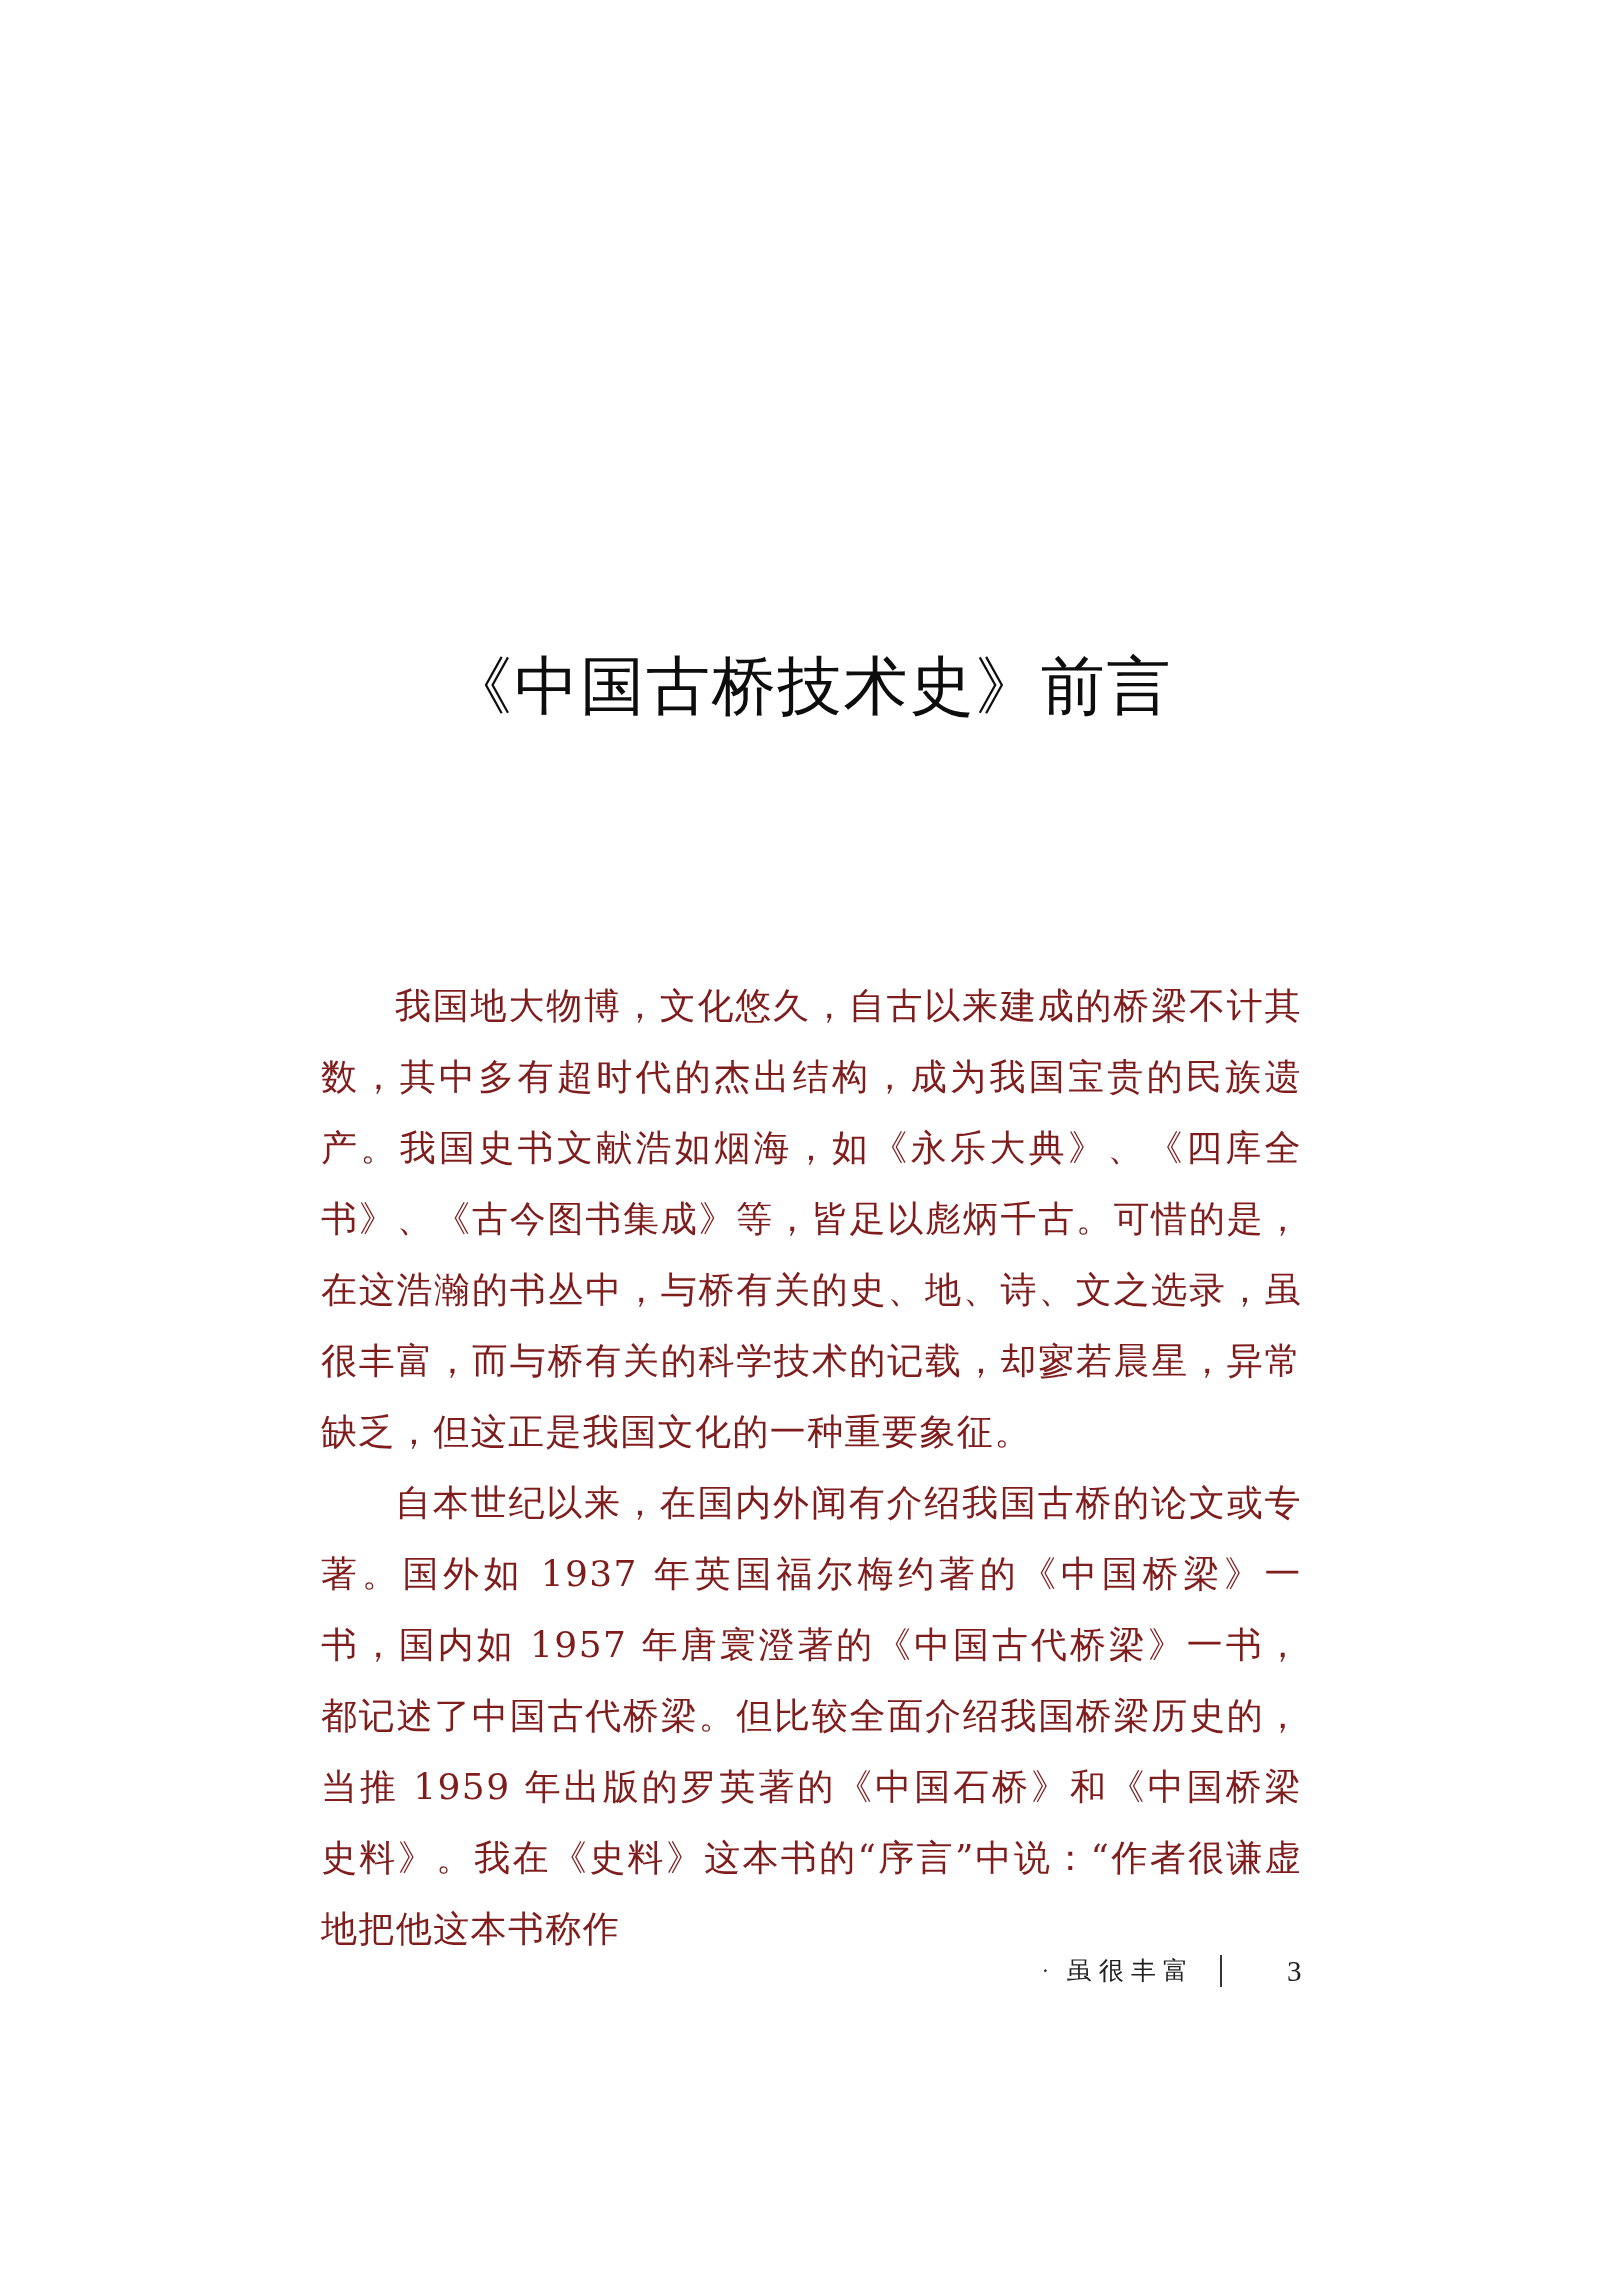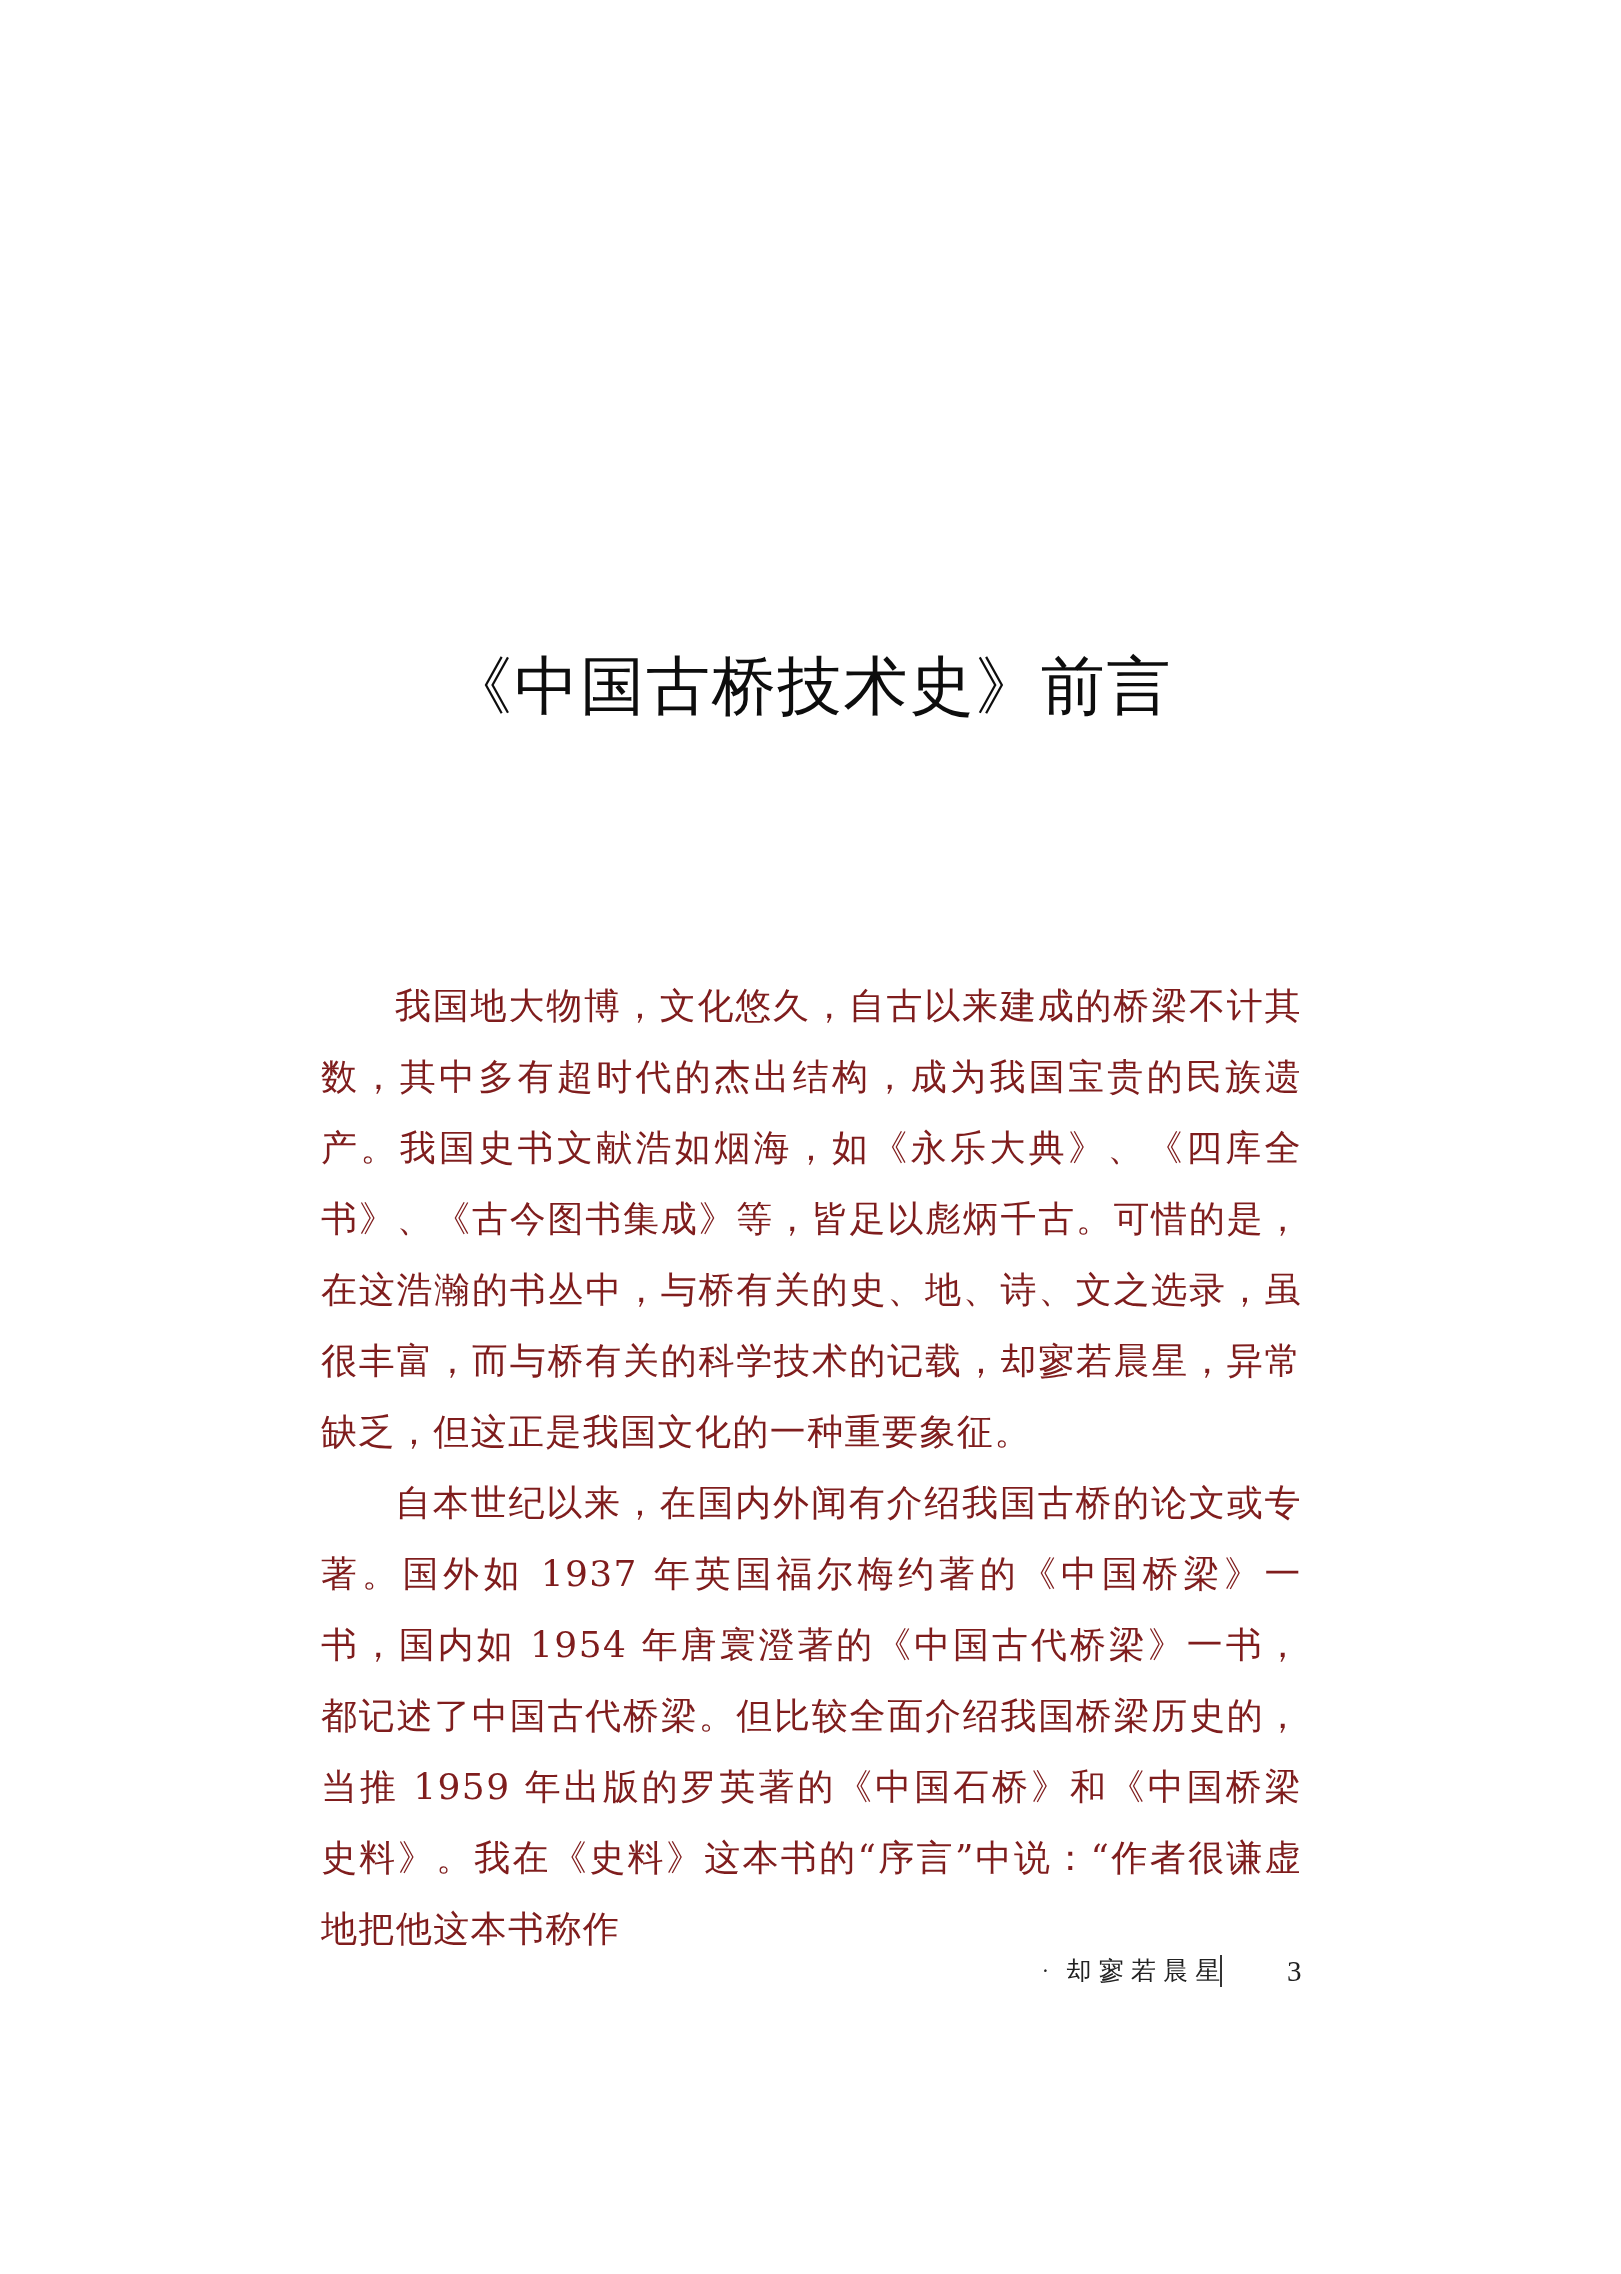--- a/index.html
+++ b/index.html
@@ -91,24 +91,24 @@
   </style>
 </head>
 <body>
 
 <div class="page">
 
   <h1 class="title">《中国古桥技术史》前言</h1>
 
   <div class="body-text">
     <p>我国地大物博，文化悠久，自古以来建成的桥梁不计其数，其中多有超时代的杰出结构，成为我国宝贵的民族遗产。我国史书文献浩如烟海，如《永乐大典》、《四库全书》、《古今图书集成》等，皆足以彪炳千古。可惜的是，在这浩瀚的书丛中，与桥有关的史、地、诗、文之选录，虽很丰富，而与桥有关的科学技术的记载，却寥若晨星，异常缺乏，但这正是我国文化的一种重要象征。</p>
-    <p>自本世纪以来，在国内外闻有介绍我国古桥的论文或专著。国外如 1937 年英国福尔梅约著的《中国桥梁》一书，国内如 1954 年唐寰澄著的《中国古代桥梁》一书，都记述了中国古代桥梁。但比较全面介绍我国桥梁历史的，当推 1959 年出版的罗英著的《中国石桥》和《中国桥梁史料》。我在《史料》这本书的“序言”中说：“作者很谦虚地把他这本书称作</p>
+    <p>自本世纪以来，在国内外闻有介绍我国古桥的论文或专著。国外如 1937 年英国福尔梅约著的《中国桥梁》一书，国内如 1957 年唐寰澄著的《中国古代桥梁》一书，都记述了中国古代桥梁。但比较全面介绍我国桥梁历史的，当推 1959 年出版的罗英著的《中国石桥》和《中国桥梁史料》。我在《史料》这本书的“序言”中说：“作者很谦虚地把他这本书称作</p>
   </div>
 
   <div class="footer">
     <span class="bullet">·</span>
-    <span class="running-title">却寥若晨星</span>
+    <span class="running-title">虽很丰富</span>
     <span class="divider"></span>
     <span class="page-number">3</span>
   </div>
 
 </div>
 
 
 </body></html>

